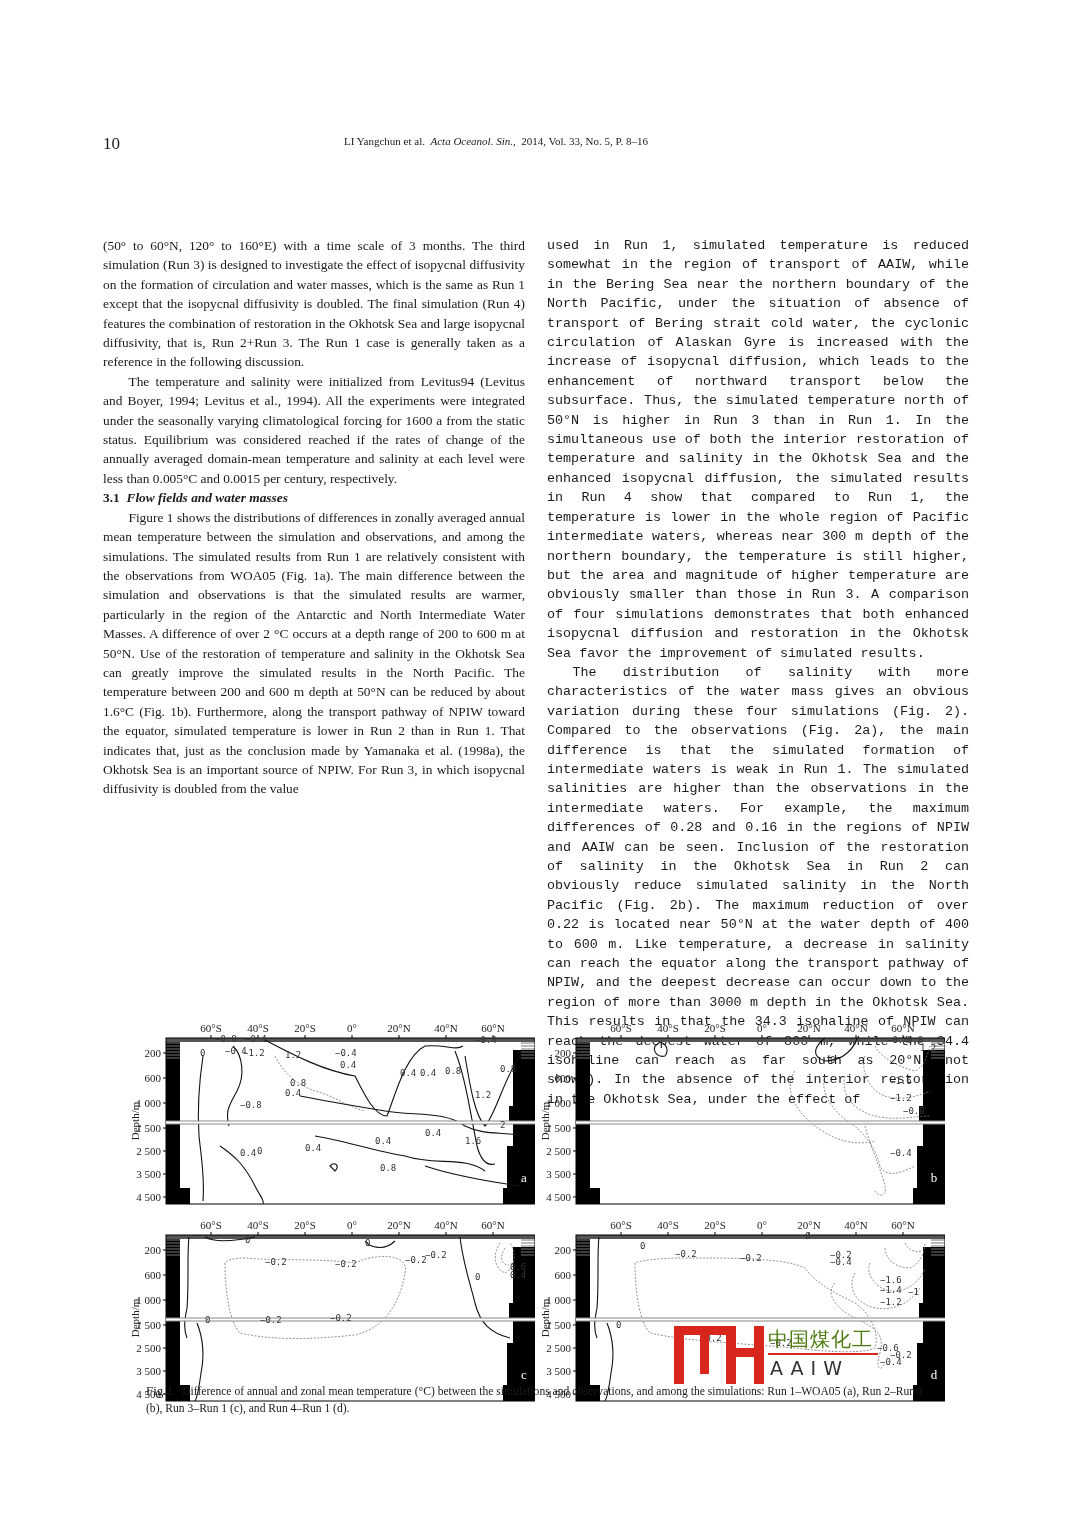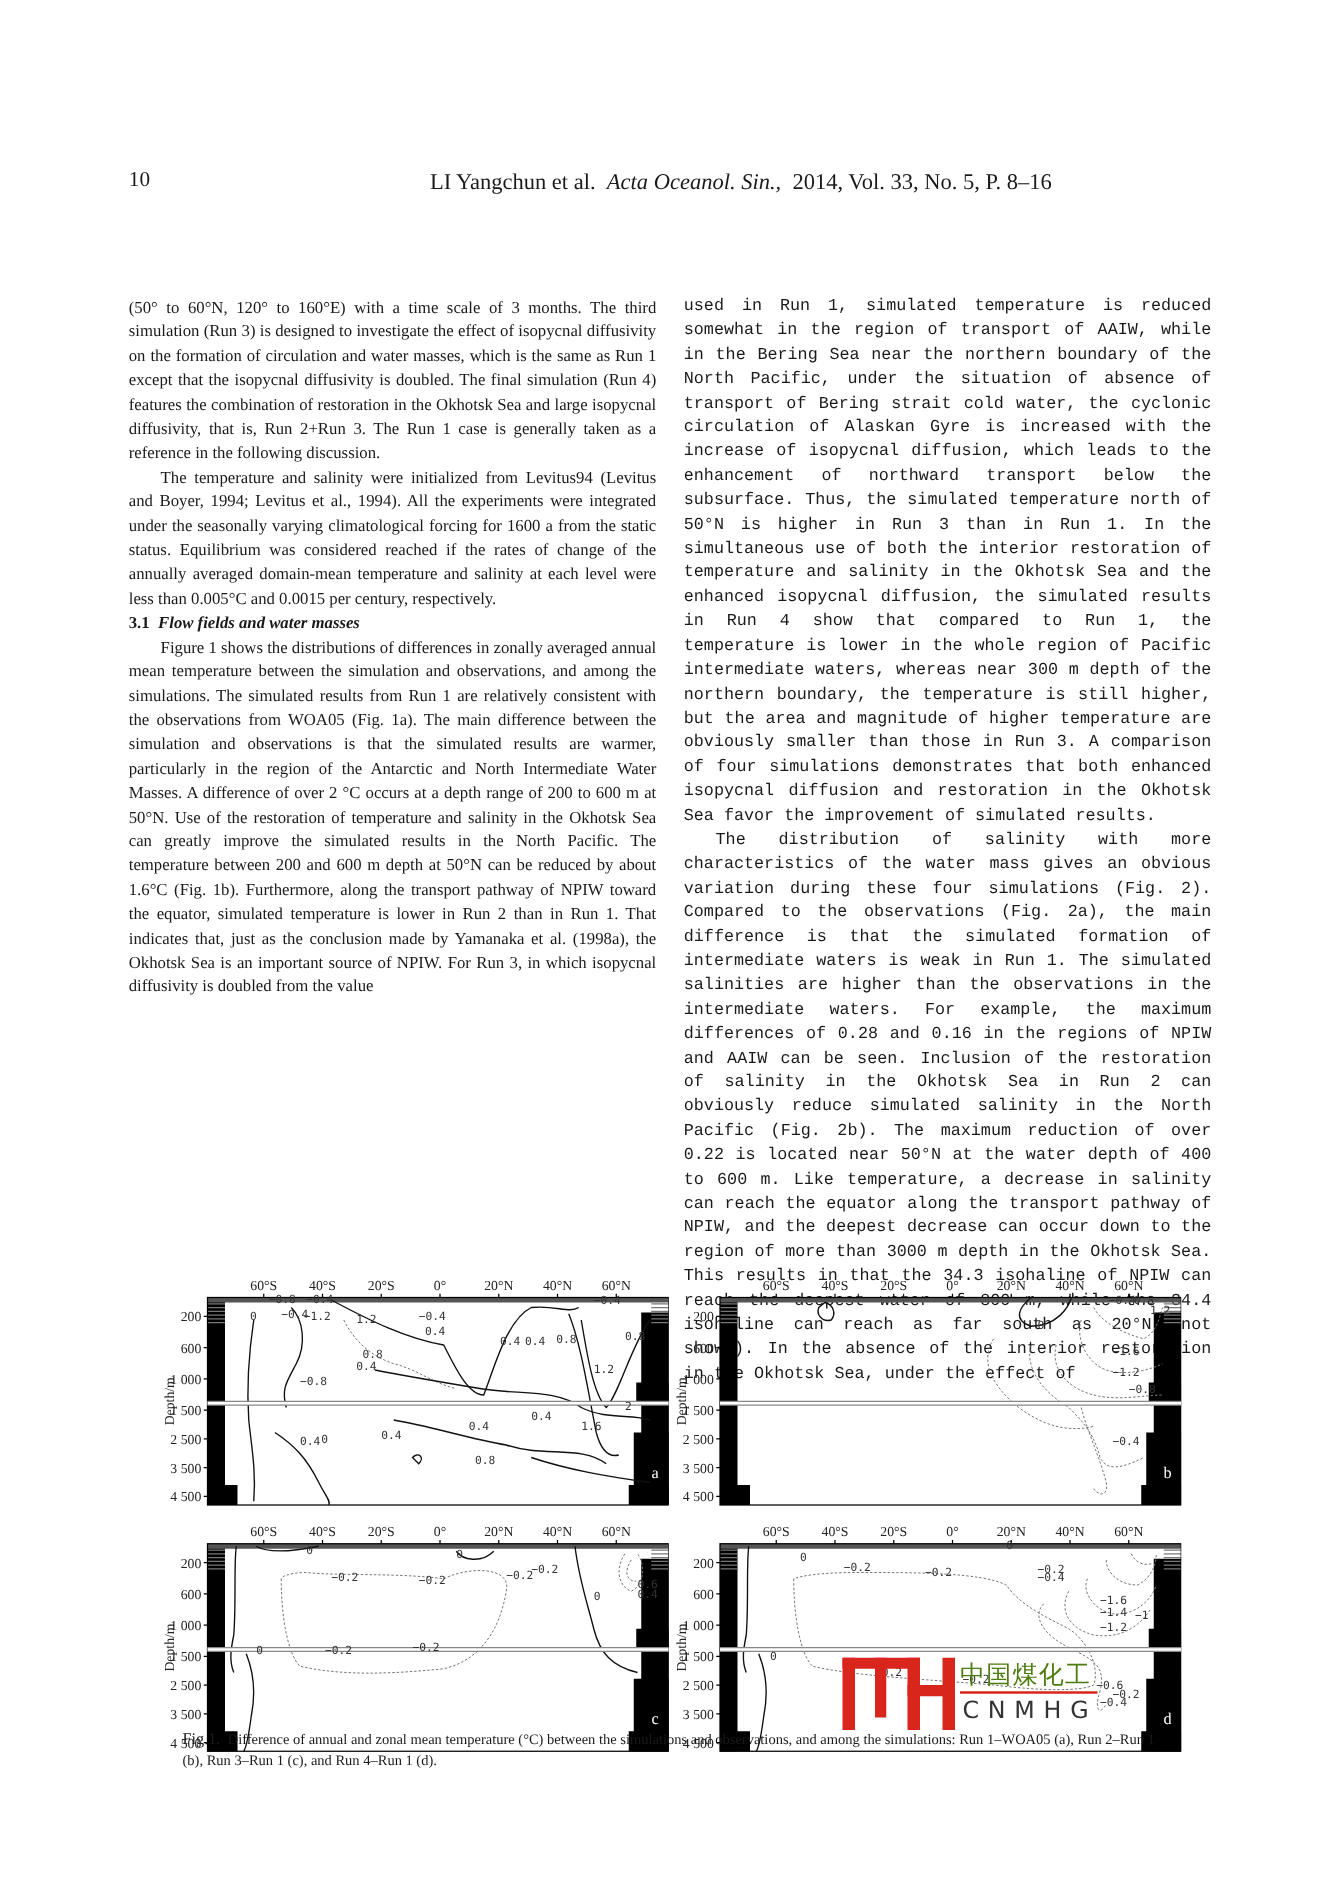--- a/index.html
+++ b/index.html
@@ -1,19 +1,19 @@
 <!DOCTYPE html>
 <html><head>
 <meta charset="utf-8">
 <style>
   html,body{margin:0;padding:0;background:#fff;}
   body{width:1072px;height:1516px;position:relative;overflow:hidden;font-family:"DejaVu Serif","Liberation Serif",serif;color:#1a1a1a;}
   .hdr{position:absolute;top:134px;left:103px;width:870px;height:20px;font-size:14px;font-family:"Liberation Serif",serif;}
   .hdr .pg{position:absolute;left:0;top:0;font-size:17px;}
-  .hdr .run{position:absolute;left:241px;top:1px;font-size:18px;}
+  .hdr .run{position:absolute;left:241px;top:1px;font-size:11px;}
   .hdr .run i{font-style:italic;}
   .col{position:absolute;top:236px;width:422px;font-size:13.4px;line-height:19.4px;text-align:justify;font-family:"Liberation Serif",serif;}
   .col.left{left:103px;}
   .col.right{left:547px;font-family:Liberation Mono, monospace;}
   .col p{margin:0;}
   .col p.ind{text-indent:1.9em;}
   .sec{font-weight:bold;margin-top:19px !important;margin-bottom:19px !important;font-family:"Liberation Serif",serif;}
   .subsec{font-weight:bold;}
   .subsec i{font-style:italic;}
   .fig{position:absolute;left:125px;top:968px;width:820px;height:392px;}
@@ -386,19 +386,19 @@
   <svg class="logo" width="96" height="60">
     <rect x="4" y="0" width="62" height="9" fill="#d9261c"></rect>
     <rect x="4" y="0" width="10" height="58" fill="#d9261c"></rect>
     <rect x="30" y="0" width="9" height="48" fill="#d9261c"></rect>
     <rect x="56" y="0" width="10" height="58" fill="#d9261c"></rect>
     <rect x="56" y="22" width="38" height="9" fill="#d9261c"></rect>
     <rect x="84" y="0" width="10" height="58" fill="#d9261c"></rect>
   </svg>
   <span class="cn">中国煤化工</span>
   <div class="cnline"></div>
-  <span class="en">CNMHG</span>
+  <span class="en">AAIW</span>
 </div>
 
 <div class="caption">
   <b>Fig.1.</b>&nbsp;
   <span>Difference of annual and zonal mean temperature (°C) between the simulations and observations, and among the simulations: Run 1–WOA05 (a), Run 2–Run 1 (b), Run 3–Run 1 (c), and Run 4–Run 1 (d).</span>
 </div>
 
 </body></html>

